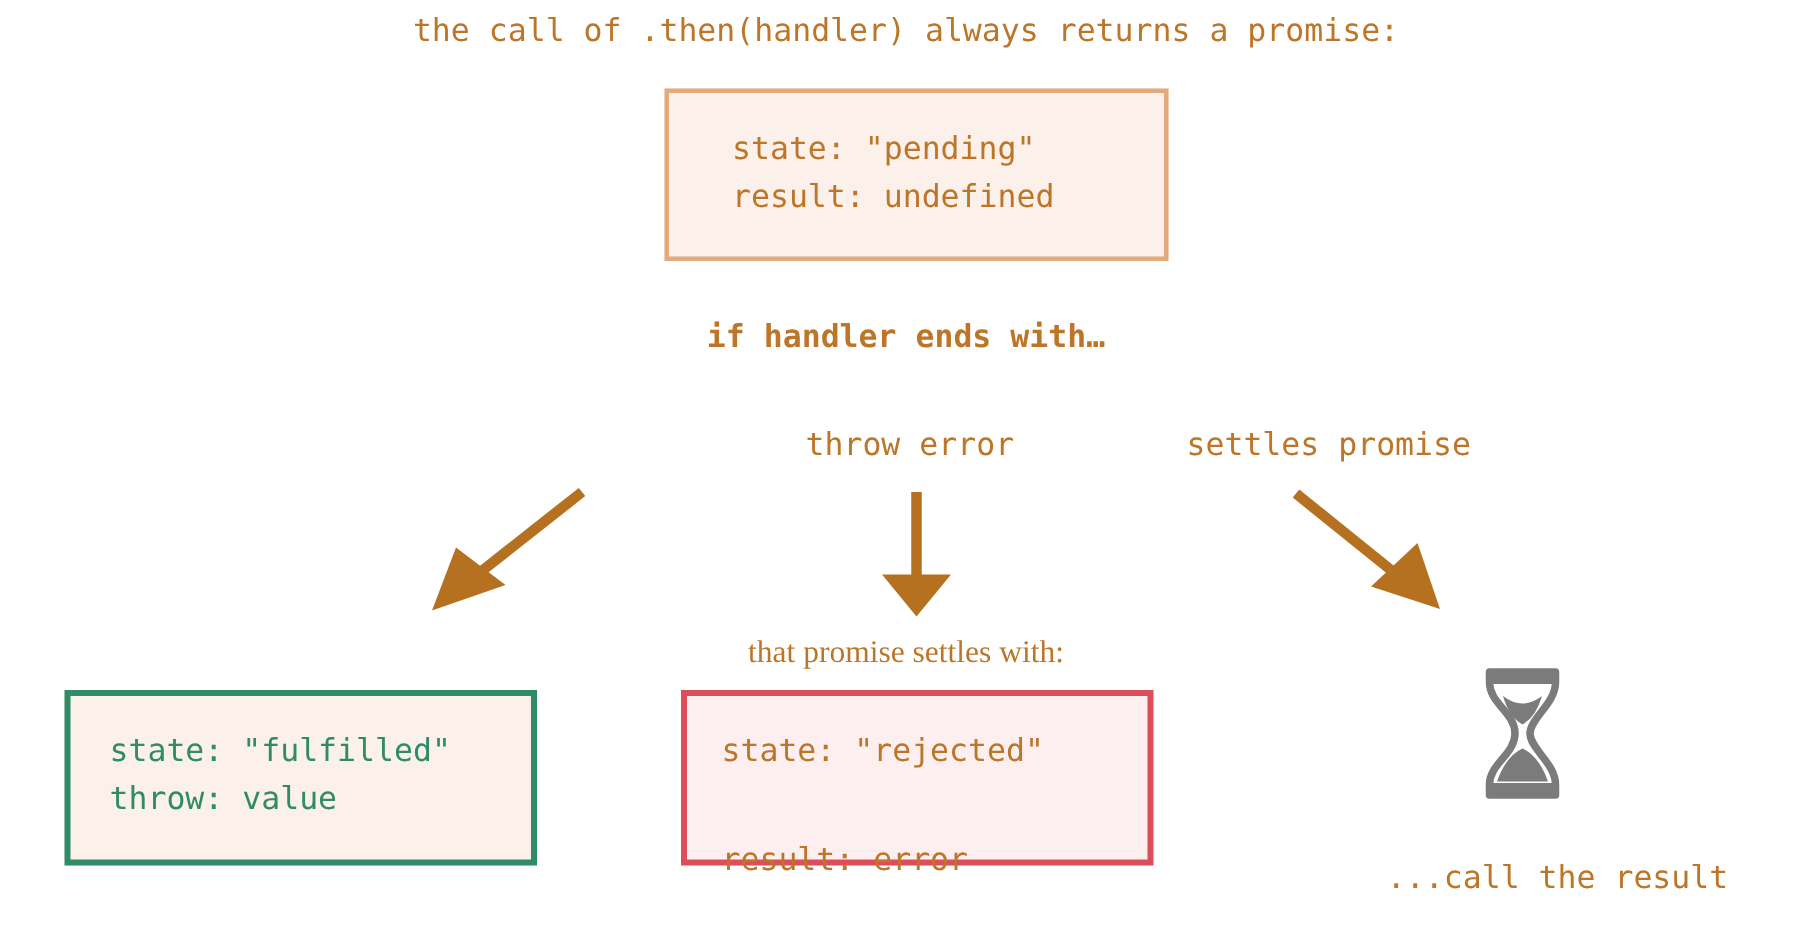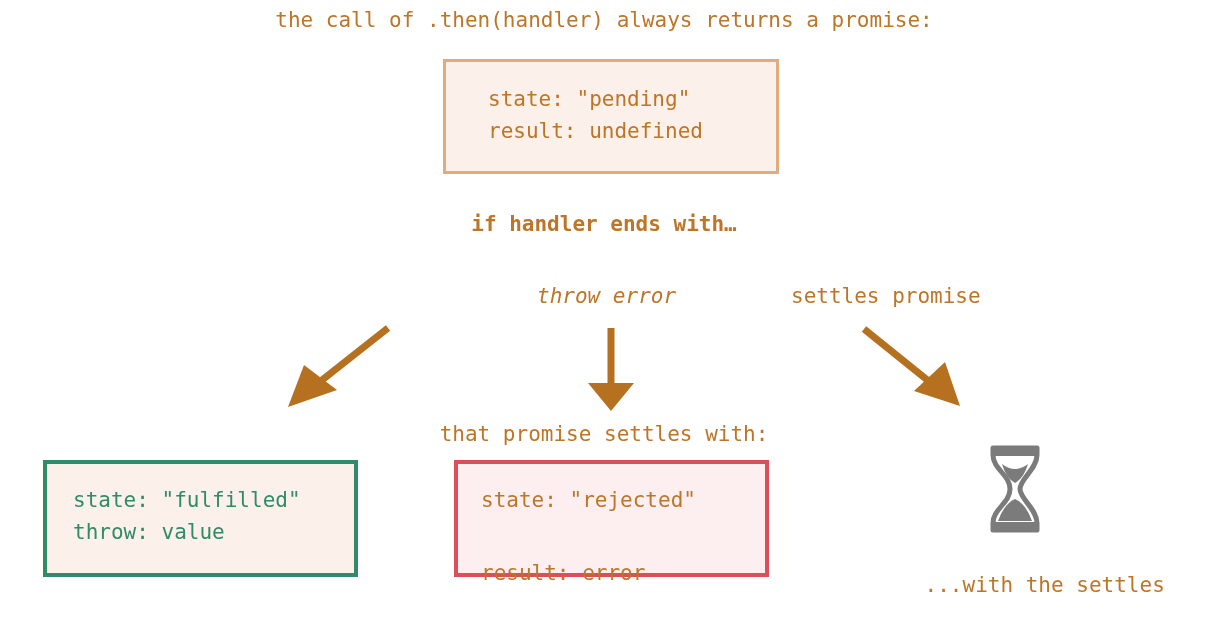--- a/index.html
+++ b/index.html
@@ -60,37 +60,38 @@
   
   #if-handler {
     left: 0; top: 211px;
     width: 1208px;
     text-align: center;
     font-weight: bold;
   }
 
   
   #label-return-value   { left: 233px; top: 283px; }
-  #label-throw-error    { left: 537px; top: 283px; font-style: italic; }
+  #label-throw-error    { left: 537px; top: 283px; }
   #label-return-promise { left: 791px; top: 283px; }
 
   
   #arrows {
     position: absolute;
     left: 0; top: 0;
     width: 1208px;
     height: 625px;
     pointer-events: none;
   }
 
   
   #settles {
     left: 0; top: 421px;
     width: 1208px;
     text-align: center;
+    font-family: Liberation Serif, serif;
   }
 
   
   #fulfilled-box {
     position: absolute;
     left: 43px;
     top: 460px;
     width: 315px;
     height: 117px;
     box-sizing: border-box;
@@ -199,17 +200,17 @@
     <path d="M6 6 h48 v8 h-48 z" fill="#7b7b7b"></path>
 
     <path d="M6 80 h48 v8 h-48 z" fill="#7b7b7b"></path>
 
     <path d="M17 22 q13 10 26 0 q-4 14 -13 19 q-9 -5 -13 -19 z" fill="#7b7b7b"></path>
 
     <path d="M13 79 q6 -17 17 -22 q11 5 17 22 z" fill="#7b7b7b"></path>
   </svg>
 
   <div class="txt" id="promise-note">
-    <span>...with the settles</span><br>
+    <span>...call the result</span><br>
     
   </div>
 
 </div>
 
 </body></html>

